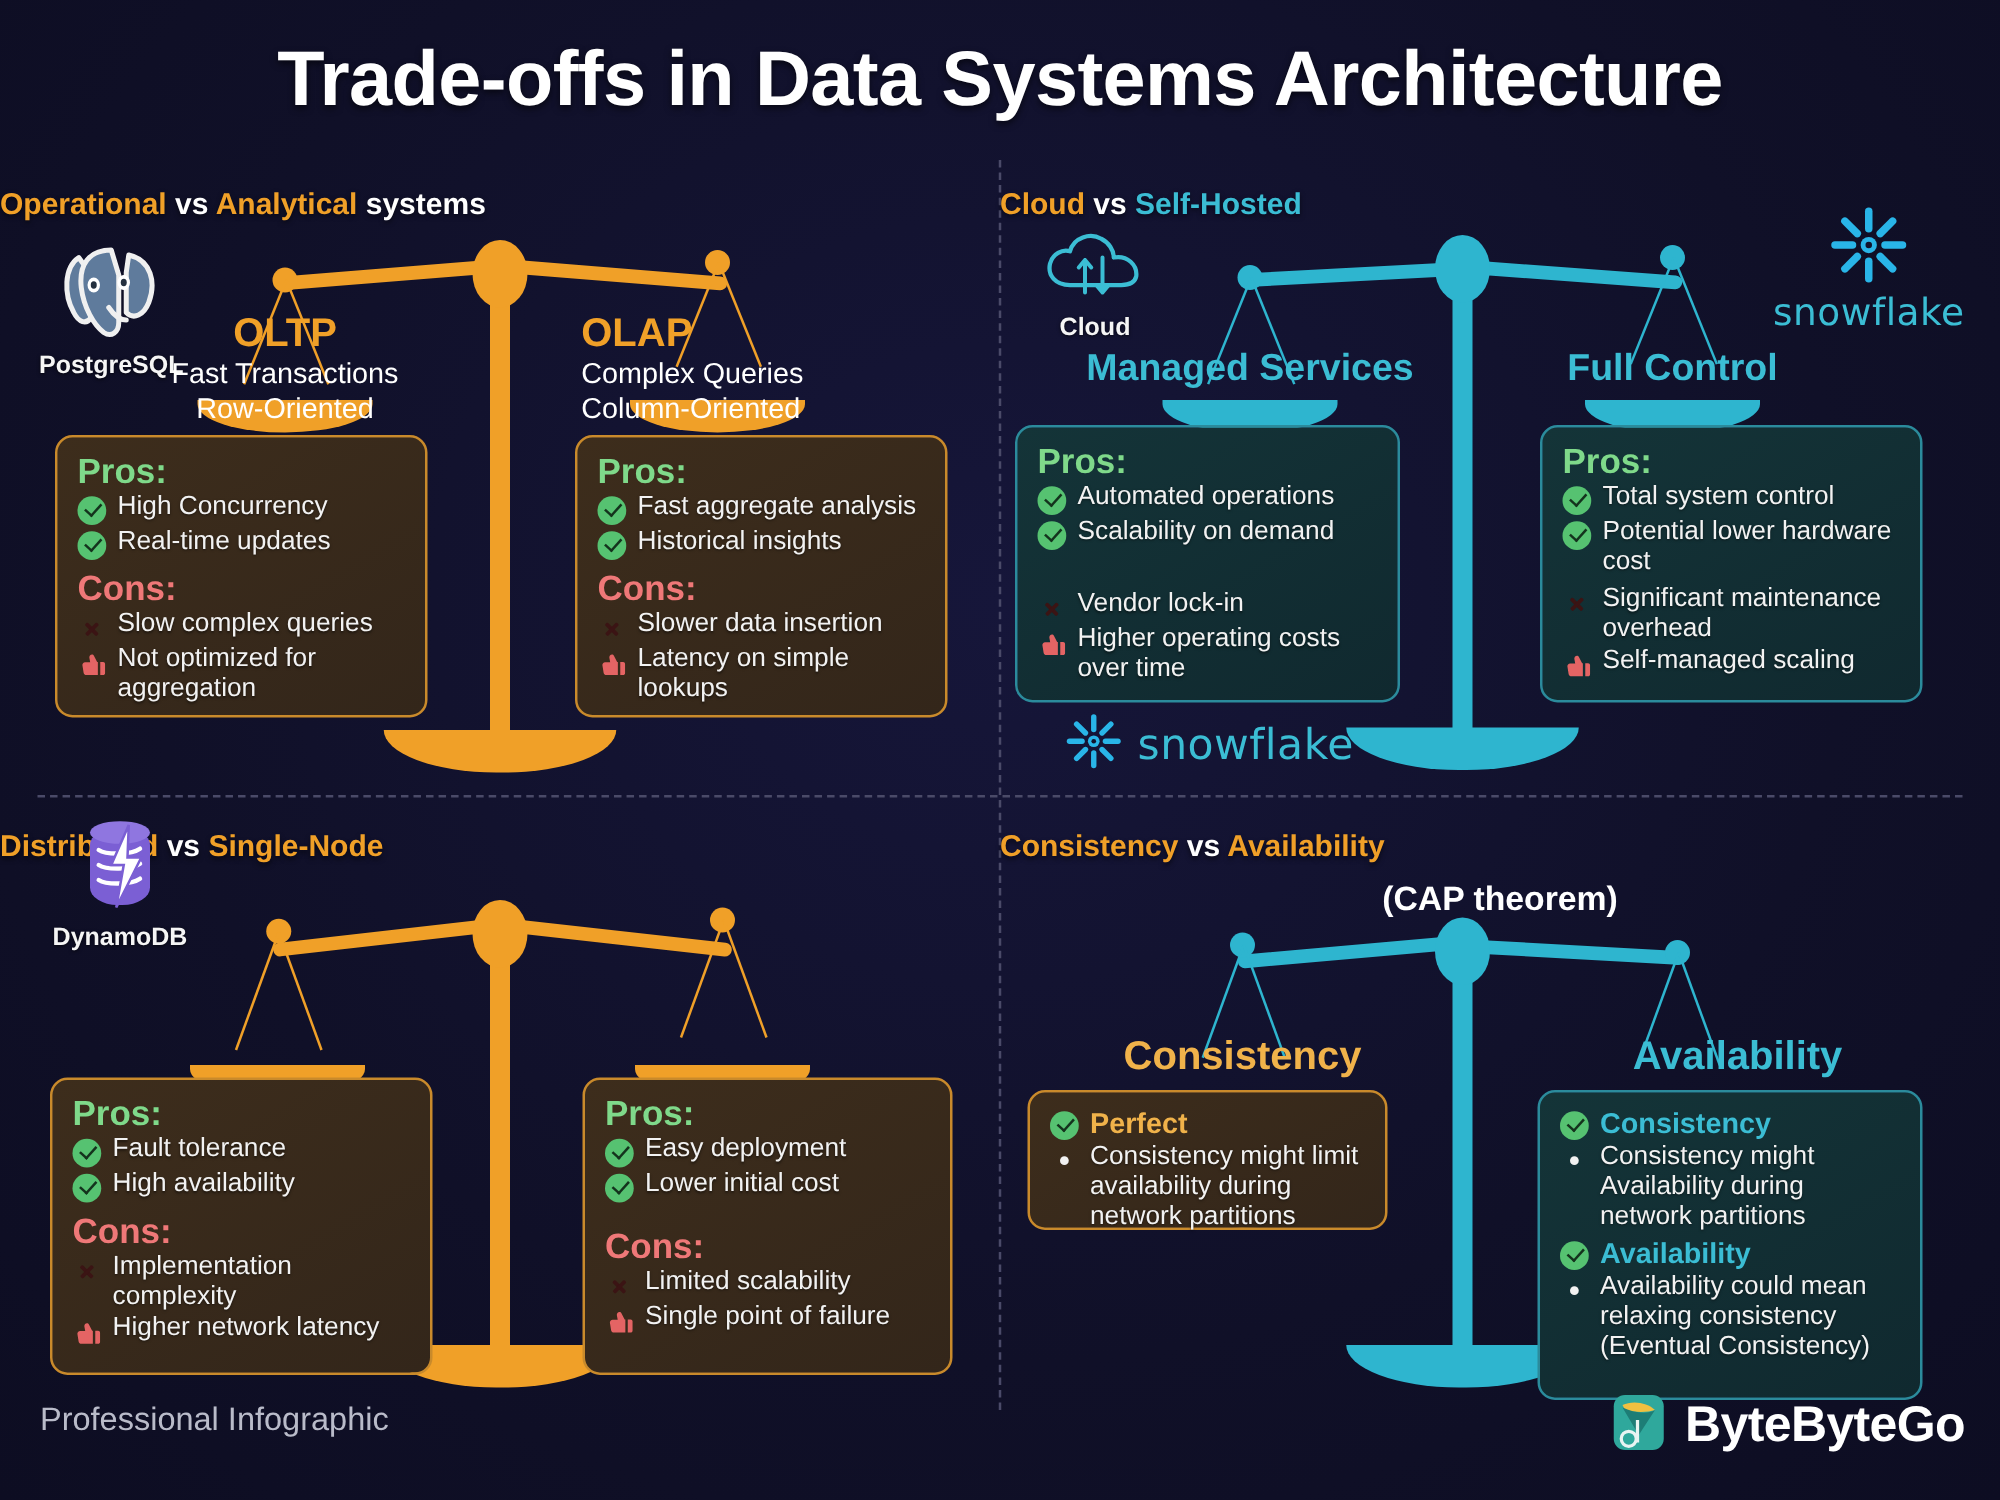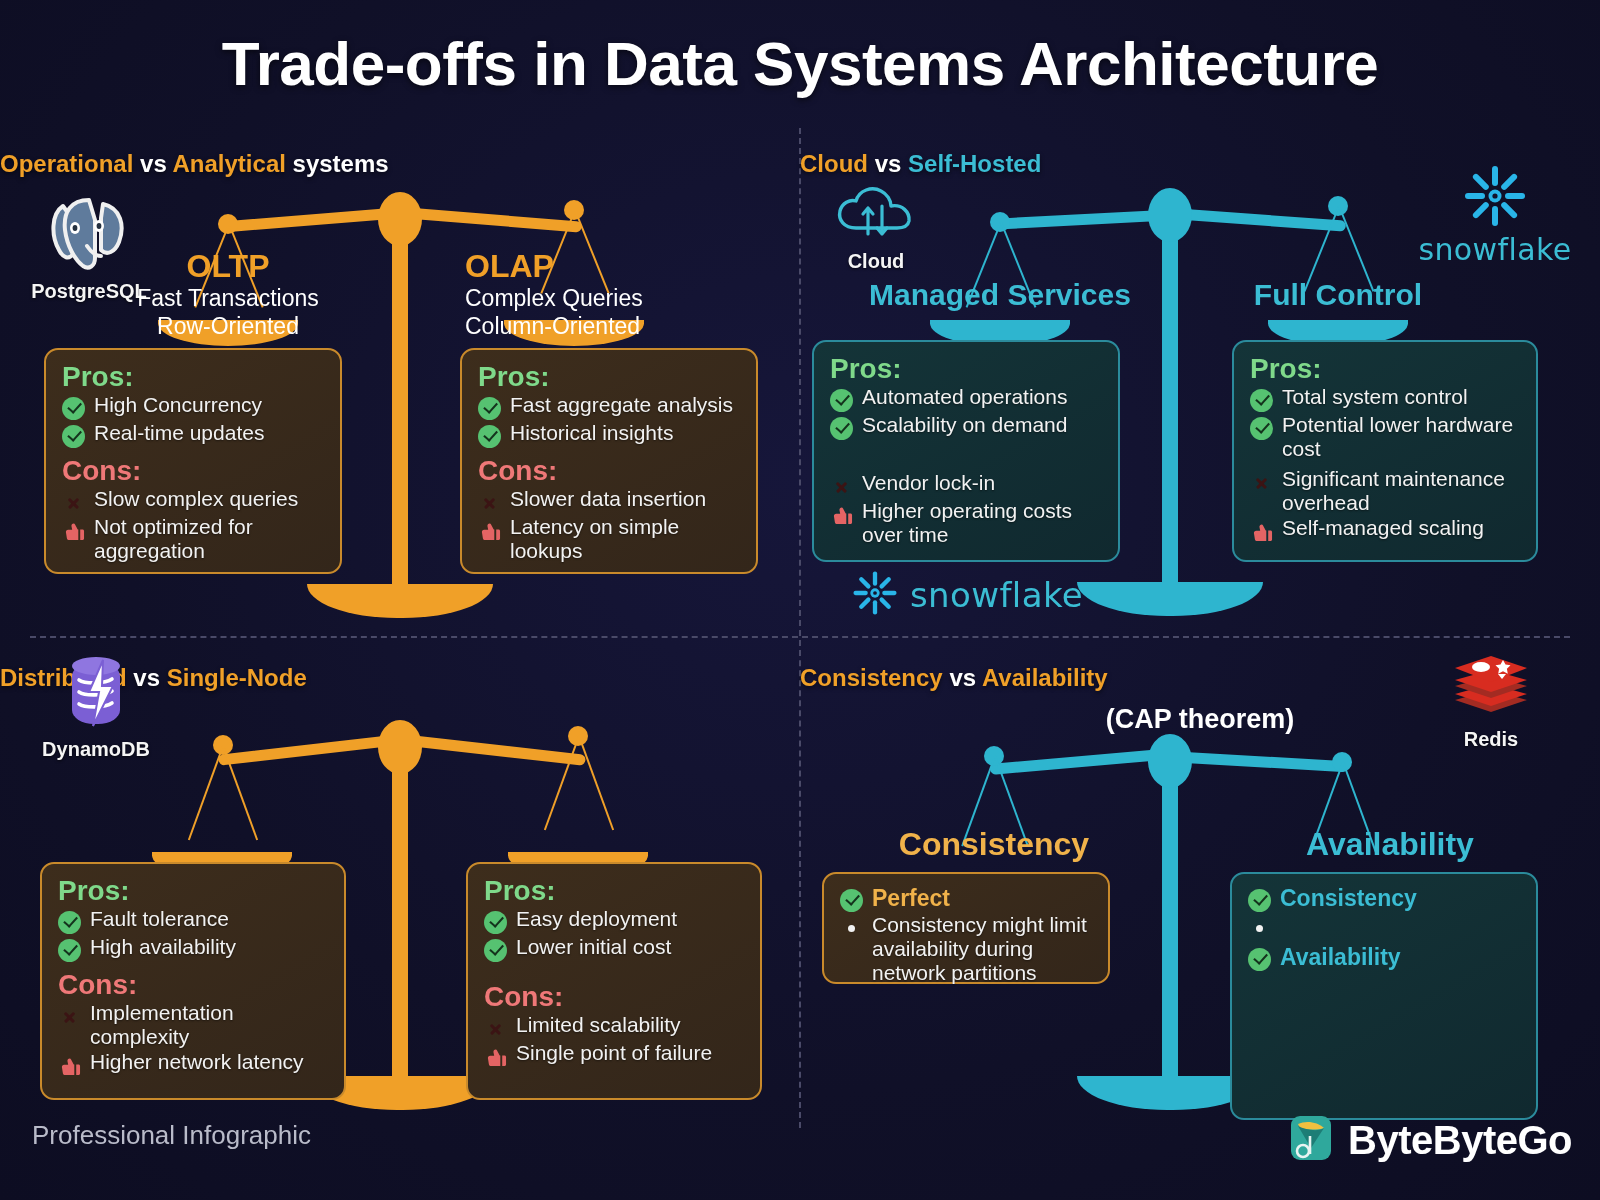--- a/index.html
+++ b/index.html
@@ -516,37 +516,20 @@
   </div>
 
   <div class="quad" id="quad-br">
     <div class="quad-title" style="top:24px;">
       <span class="t-orange">Consistency</span>
       <span class="t-white">vs</span>
       <span class="t-orange">Availability</span>
     </div>
     <div class="quad-sub" style="top:64px;">(CAP theorem)</div>
 
-    <div class="logo-block" style="right:44px; top:10px; width:130px;">
-      <span>
-        <svg width="80" height="72" viewBox="0 0 80 72">
-          <g>
-            <path d="M40 40 L76 50 L40 62 L4 50 Z" fill="#a32b22"></path>
-            <path d="M40 34 L76 44 L40 56 L4 44 Z" fill="#d82c20"></path>
-            <path d="M40 26 L76 36 L40 48 L4 36 Z" fill="#a32b22"></path>
-            <path d="M40 20 L76 30 L40 42 L4 30 Z" fill="#d82c20"></path>
-            <path d="M40 6 L76 18 L40 32 L4 18 Z" fill="#d82c20"></path>
-          </g>
-          <ellipse cx="30" cy="17" rx="9" ry="5" fill="#ffffff"></ellipse>
-          <path d="M52 10 l2.5 4.5 5 .8 -3.6 3.4 .9 5 -4.8-2.5 -4.8 2.5 .9-5 -3.6-3.4 5-.8z" fill="#ffffff"></path>
-          <path d="M47 24 l8 0 -4 5 z" fill="#ffffff"></path>
-        </svg>
-      </span>
-      <div class="logo-cap">Redis</div>
-    </div>
 
     <div class="scale">
       <div class="post cyan-fill" style="left:362px; top:118px; height:348px;"></div>
       <div class="base cyan-fill" style="left:277px; top:436px;"></div>
       <div class="beam cyan-fill" style="left:190px; top:116px; width:184px; transform:rotate(-5deg);"></div>
       <div class="beam cyan-fill" style="left:362px; top:116px; width:186px; transform:rotate(3.2deg);"></div>
       <div class="fulcrum cyan-fill" style="left:348px; top:94px;"></div>
       <div class="endcap cyan-fill" style="left:184px; top:106px;"></div>
       <div class="endcap cyan-fill" style="left:532px; top:112px;"></div>
       <div class="pan-line" style="left:194px; top:116px; height:96px; background:#2eb5cf; transform:rotate(20deg);"></div>
@@ -579,26 +562,33 @@
       <div class="bullet-row">
         <span class="bullet-ico">
             <span class="ico-check"></span>
           </span>
         <span class="accent-cyan-text">Consistency</span>
       </div>
       <div class="bullet-row sub-bullet">
         <span class="bullet-ico">
             <span class="ico-dot"></span>
           </span>
+        <span class="bullet-text">Consistency might Availability during network partitions</span>
       </div>
       <div class="bullet-row" style="margin-top:4px;">
         <span class="bullet-ico">
             <span class="ico-check"></span>
           </span>
         <span class="accent-cyan-text">Availability</span>
+      </div>
+      <div class="bullet-row sub-bullet">
+        <span class="bullet-ico">
+            <span class="ico-dot"></span>
+          </span>
+        <span class="bullet-text">Availability could mean relaxing consistency (Eventual Consistency)</span>
       </div>
     </div>
   </div>
 
   <div class="footer-left">Professional Infographic</div>
   <div class="footer-right">
     <span>
       <svg width="46" height="48" viewBox="0 0 46 48">
         <rect x="3" y="2" width="40" height="44" rx="9" fill="#2fa89c"></rect>
         <path d="M10 10 C18 6 30 8 36 14 C30 16 20 16 12 14 Z" fill="#f0c040"></path>

